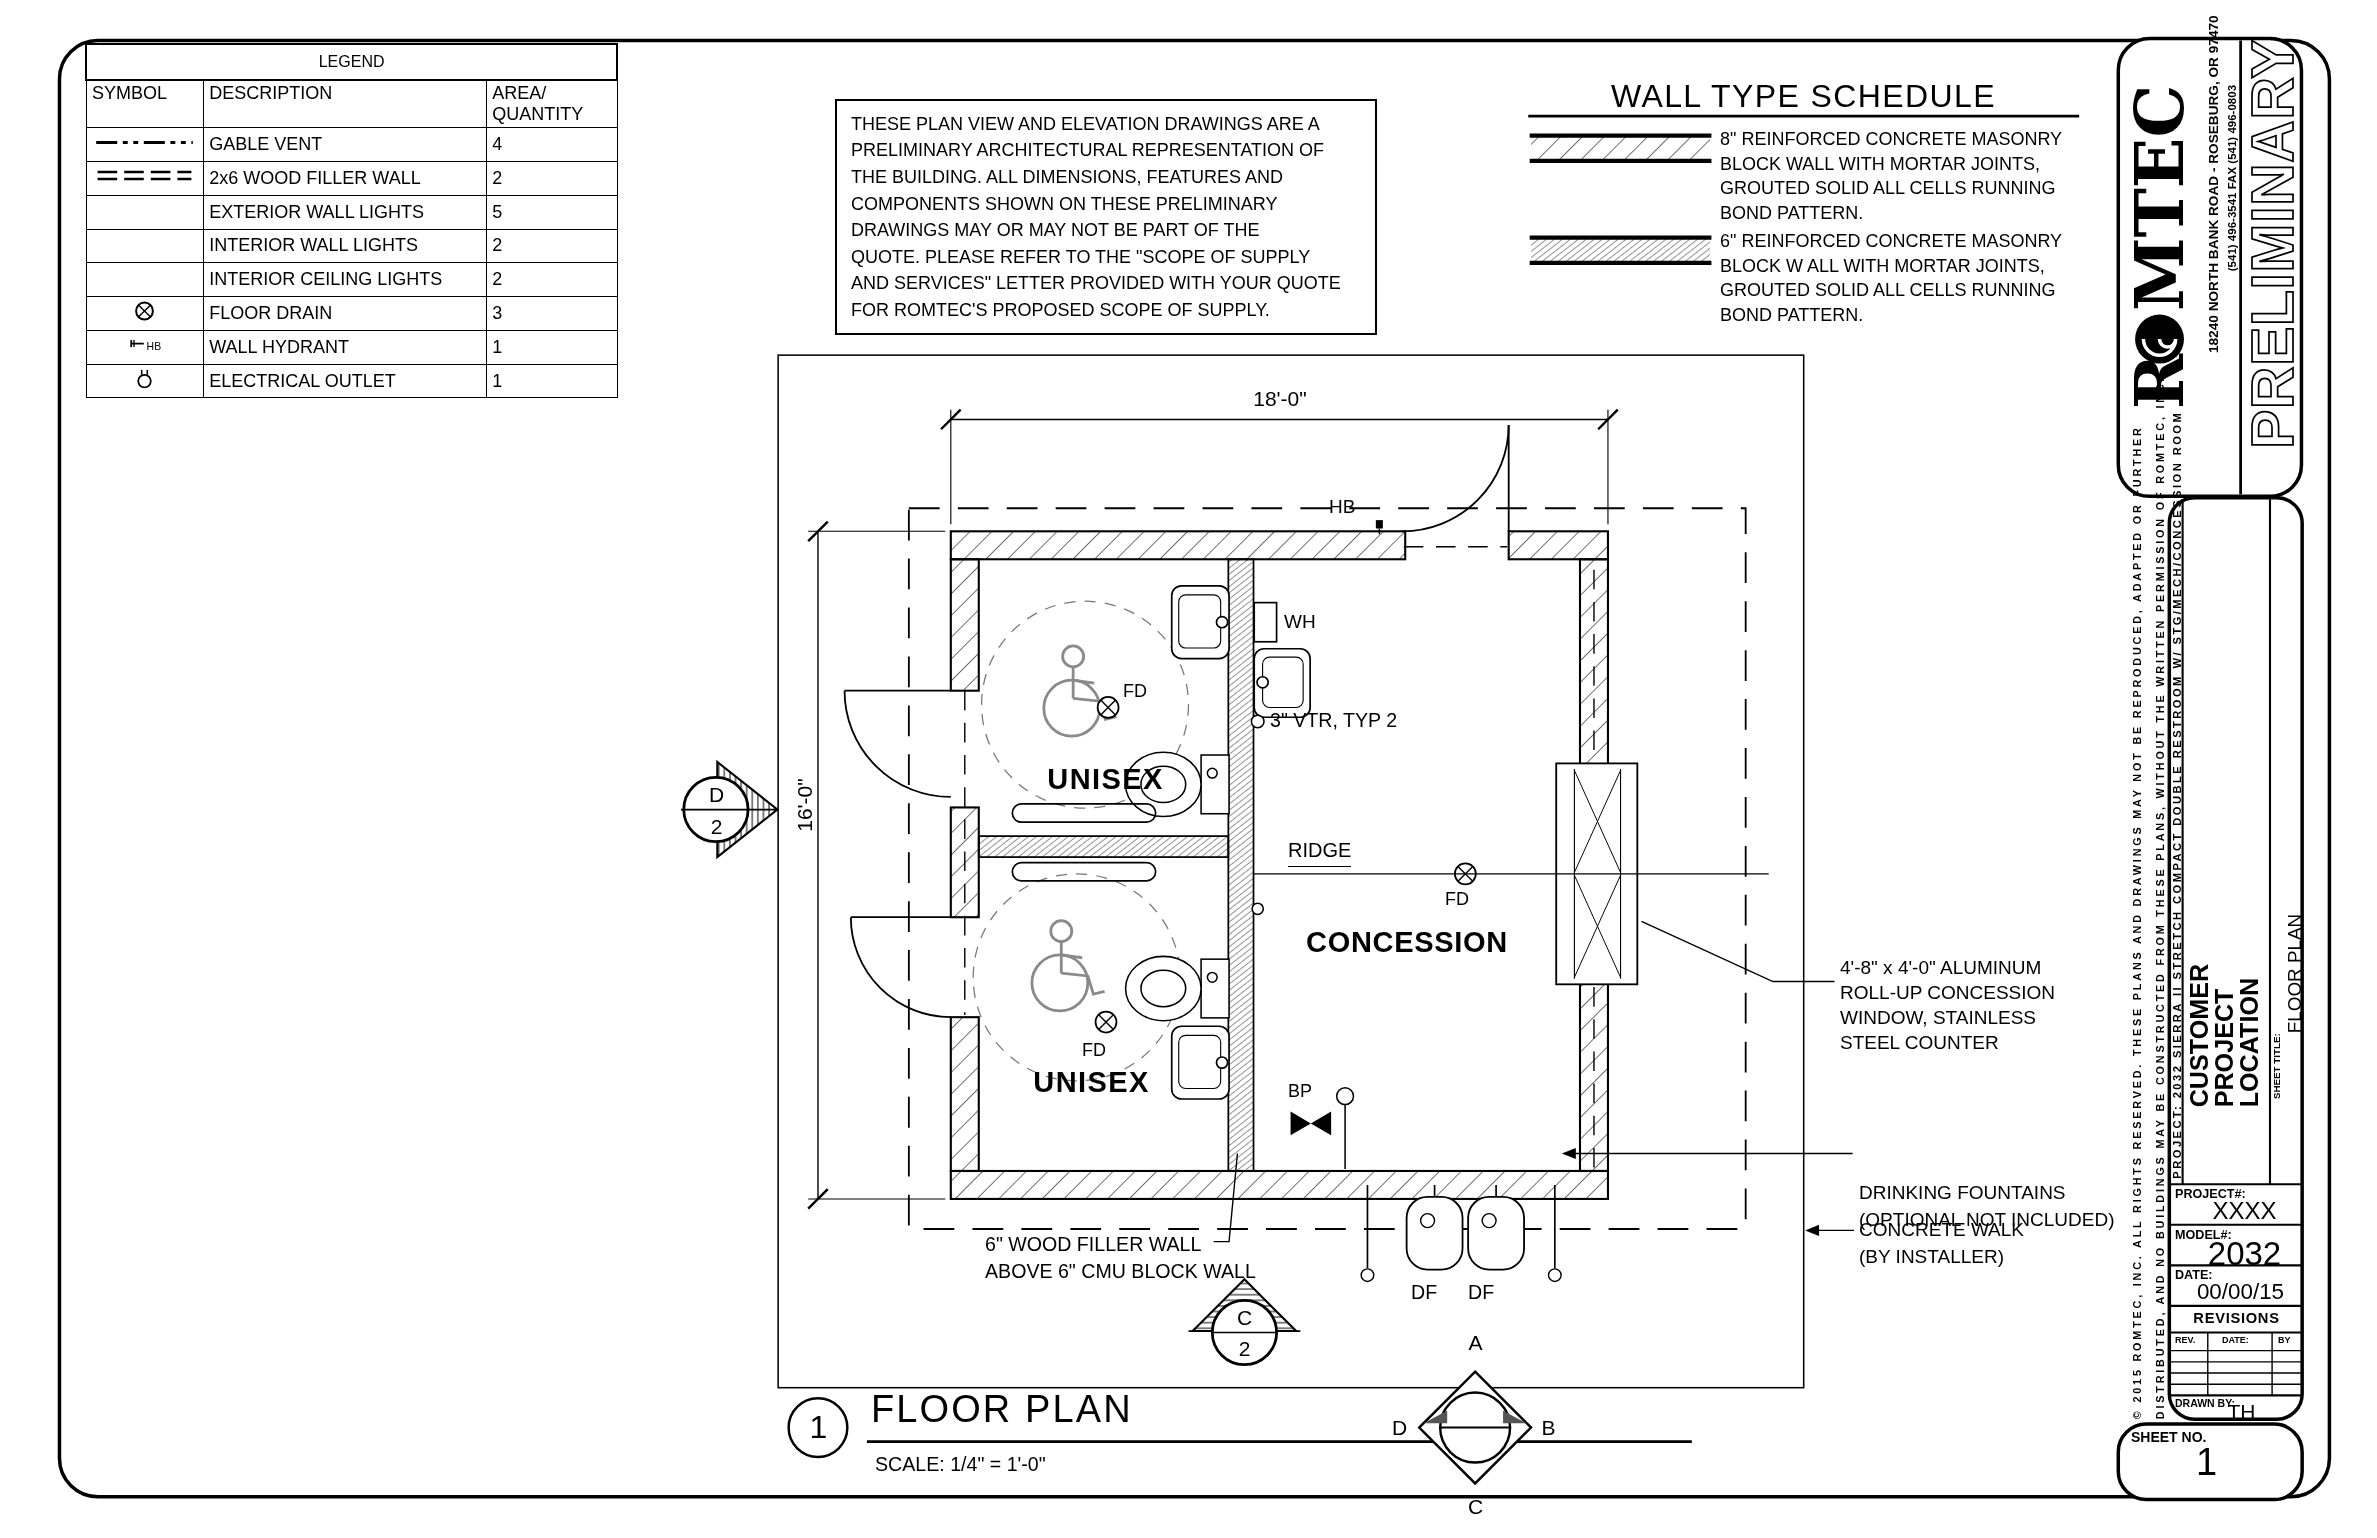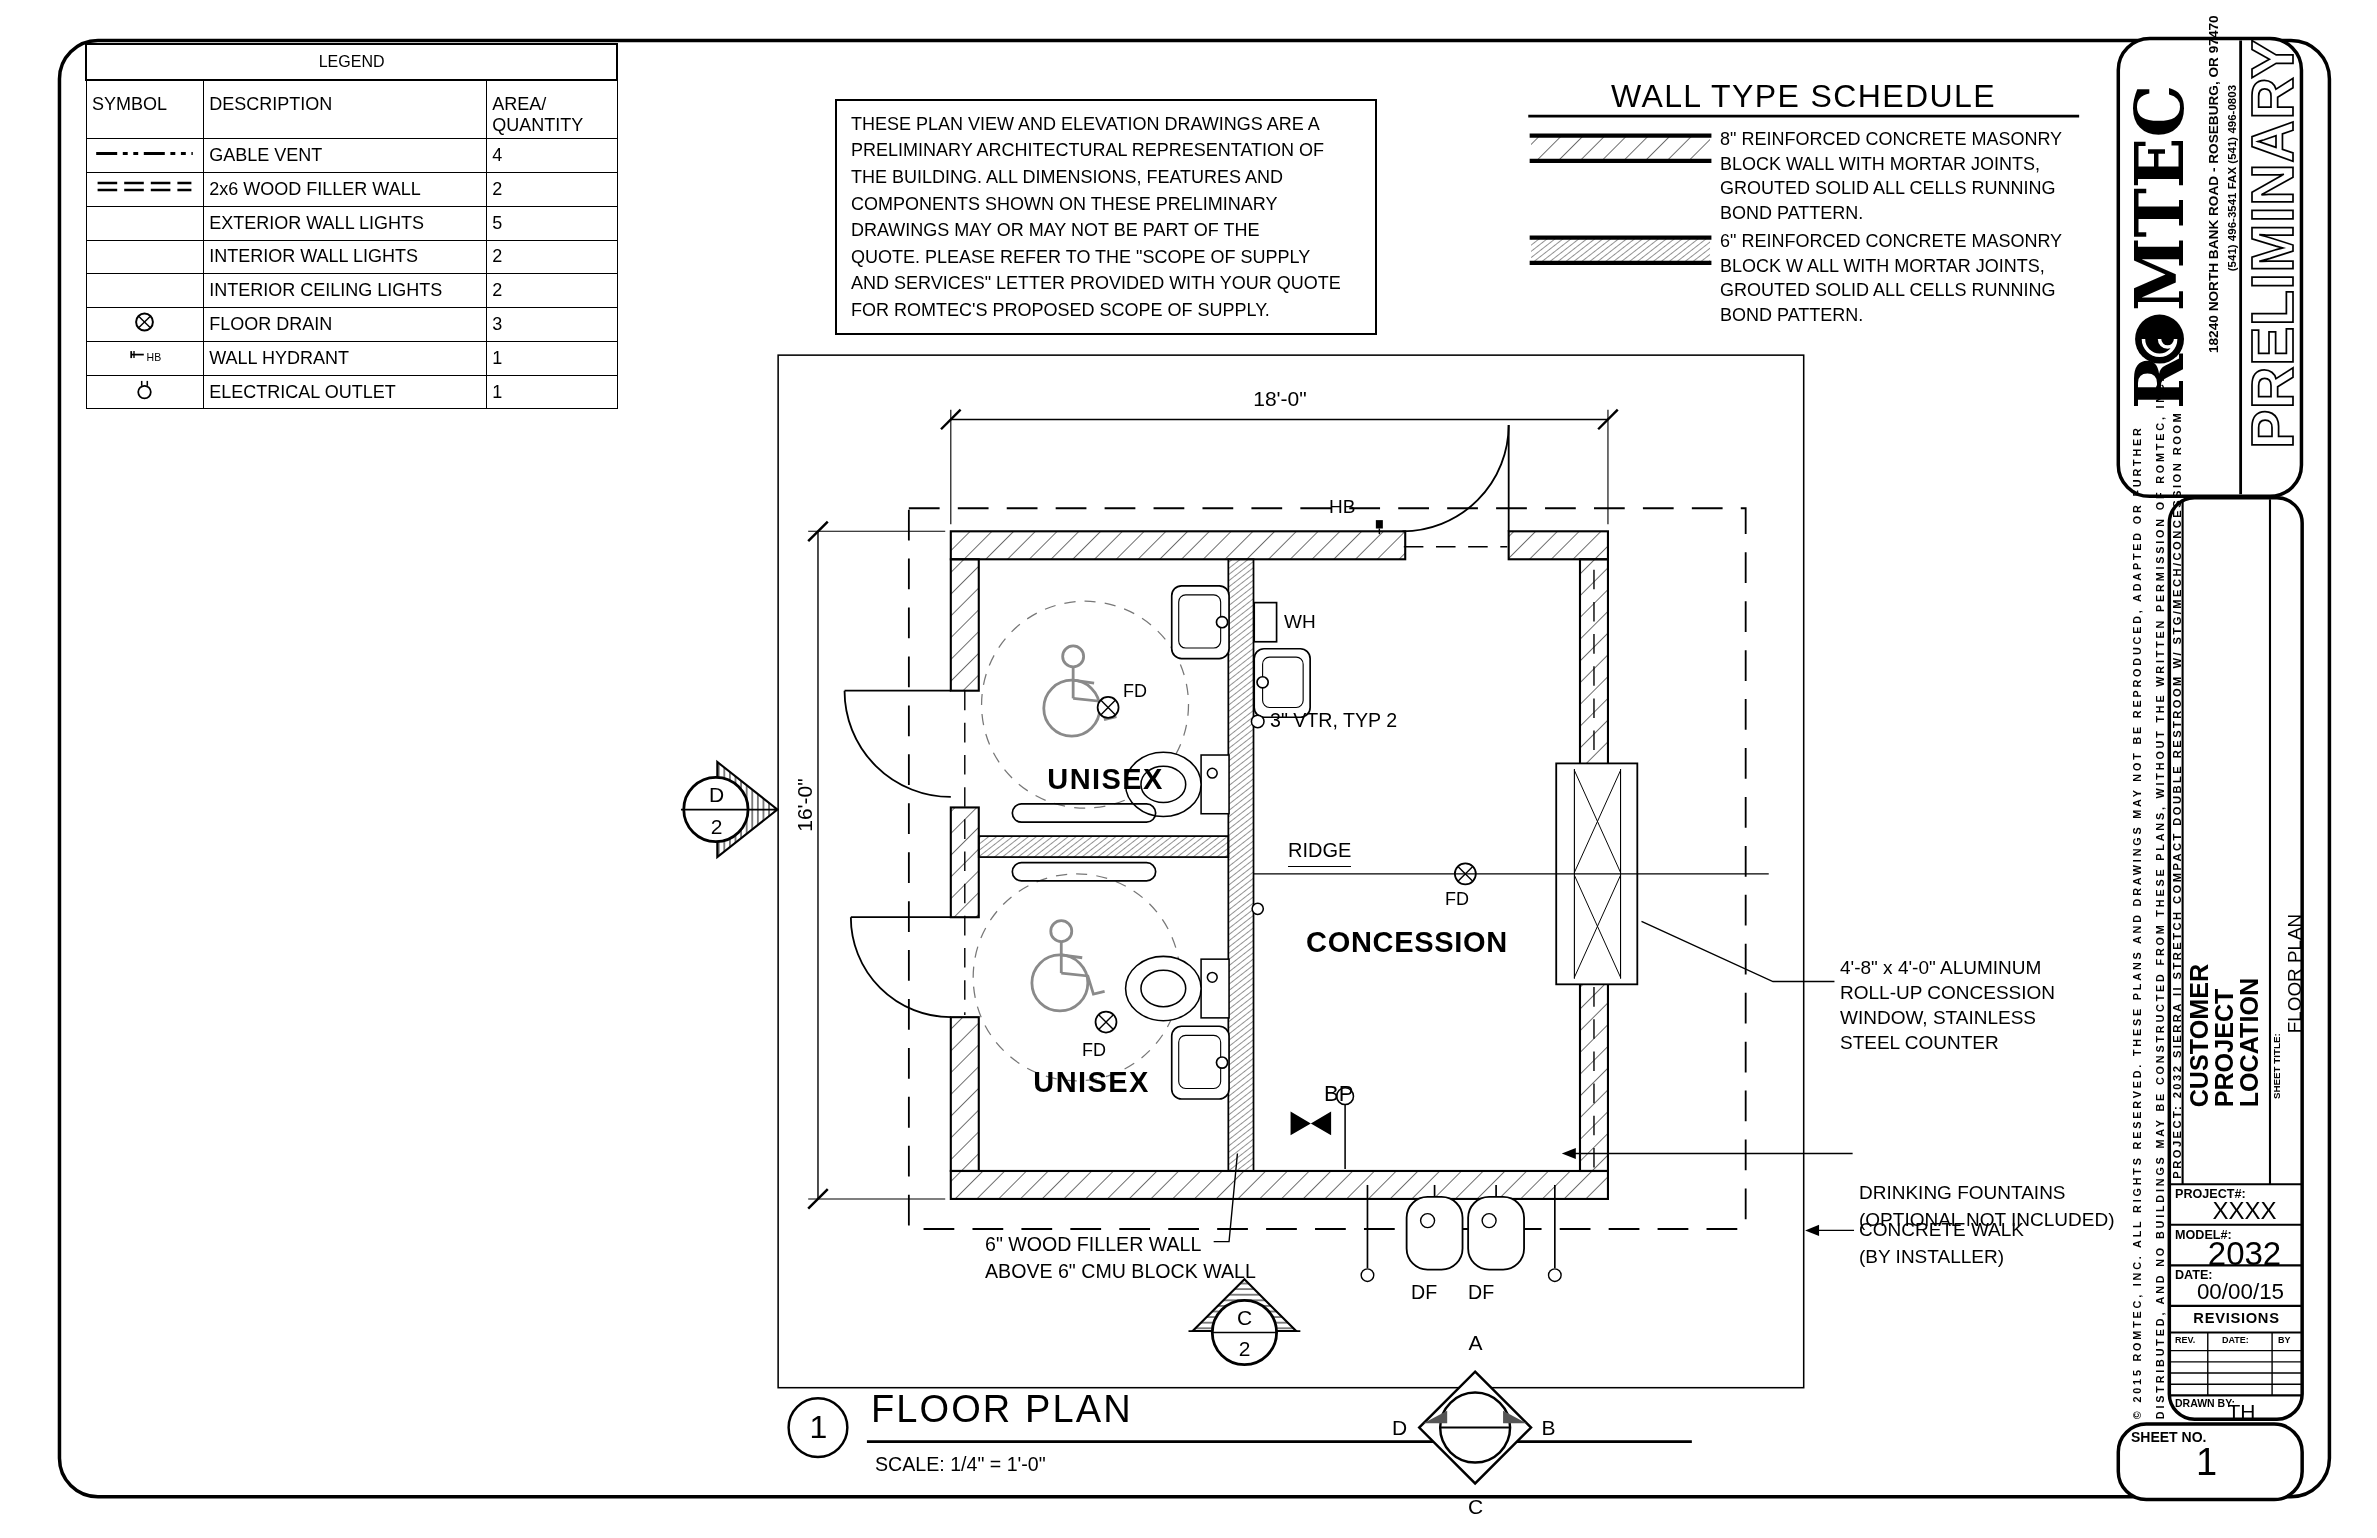--- a/index.html
+++ b/index.html
@@ -8,21 +8,21 @@
   #linework{position:absolute;left:0;top:0;}
   .t{position:absolute;font-family:"Liberation Sans",sans-serif;color:#000;white-space:nowrap;line-height:1.25;}
   .ml{white-space:pre-line;}
   .c{text-align:center;}
   .b{font-weight:bold;}
   .rot{transform:rotate(-90deg);}
   
   #legend{position:absolute;left:85px;top:43px;border-collapse:collapse;table-layout:fixed;background:#fff;}
   #legend td,#legend th{border:1.4px solid #000;font-weight:normal;font-size:18px;padding:1.4px 5.6px;vertical-align:middle;text-align:left;}
   #legend tr.cap th{border:2.1px solid #000;text-align:center;font-size:16px;height:31px;}
-  #legend tr.hdr td{height:43px;vertical-align:top;padding-top:13px;}
+  #legend tr.hdr td{height:43px;vertical-align:top;padding-top:2px;}
   #legend tr.row td{height:30px;}
   
   #notes{position:absolute;left:835px;top:99px;width:510px;border:2.1px solid #000;
          padding:9.8px 14px;font-size:18px;line-height:26.6px;}
 </style>
 </head>
 <body>
 
 <div id="sheet">
 
@@ -388,21 +388,21 @@
 <div class="t" style="left:1329px;top:495px;font-size:19px;">HB</div>
 <div class="t" style="left:1284px;top:610px;font-size:19px;">WH</div>
 <div class="t" style="left:1270px;top:708px;font-size:19.6px;">3" VTR, TYP 2</div>
 <div class="t" style="left:1288px;top:838px;font-size:20px;border-bottom:1.4px solid #000;padding-bottom:2.8px;">RIDGE</div>
 <div class="t" style="left:1123px;top:680px;font-size:18px;">FD</div>
 <div class="t" style="left:1082px;top:1039px;font-size:18px;">FD</div>
 <div class="t" style="left:1445px;top:888px;font-size:18px;">FD</div>
 <div class="t c" style="left:1018px;top:761px;width:175px;font-size:29px;font-weight:600;letter-spacing:1.4px;">UNISEX</div>
 <div class="t c" style="left:1004px;top:1064px;width:175px;font-size:29px;font-weight:600;letter-spacing:1.4px;">UNISEX</div>
 <div class="t c" style="left:1274px;top:924px;width:266px;font-size:29px;font-weight:600;letter-spacing:0.7px;">CONCESSION</div>
-<div class="t" style="left:1288px;top:1080px;font-size:22px;margin-left:36px;">BP</div>
+<div class="t" style="left:1288px;top:1080px;font-size:18px;">BP</div>
 <div class="t" style="left:1411px;top:1280px;font-size:19.6px;">DF</div>
 <div class="t" style="left:1468px;top:1280px;font-size:19.6px;">DF</div>
 <div class="t ml" style="left:985px;top:1231px;font-size:19.6px;line-height:26.6px;">6" WOOD FILLER WALL
 ABOVE 6" CMU BLOCK WALL</div>
 <div class="t ml" style="left:1840px;top:955px;font-size:19px;line-height:25px;">4'-8" x 4'-0" ALUMINUM
 ROLL-UP CONCESSION
 WINDOW, STAINLESS
 STEEL COUNTER</div>
 <div class="t ml" style="left:1859px;top:1140px;font-size:19px;line-height:26.6px;margin-top:40px;">DRINKING FOUNTAINS
 (OPTIONAL NOT INCLUDED)</div>

